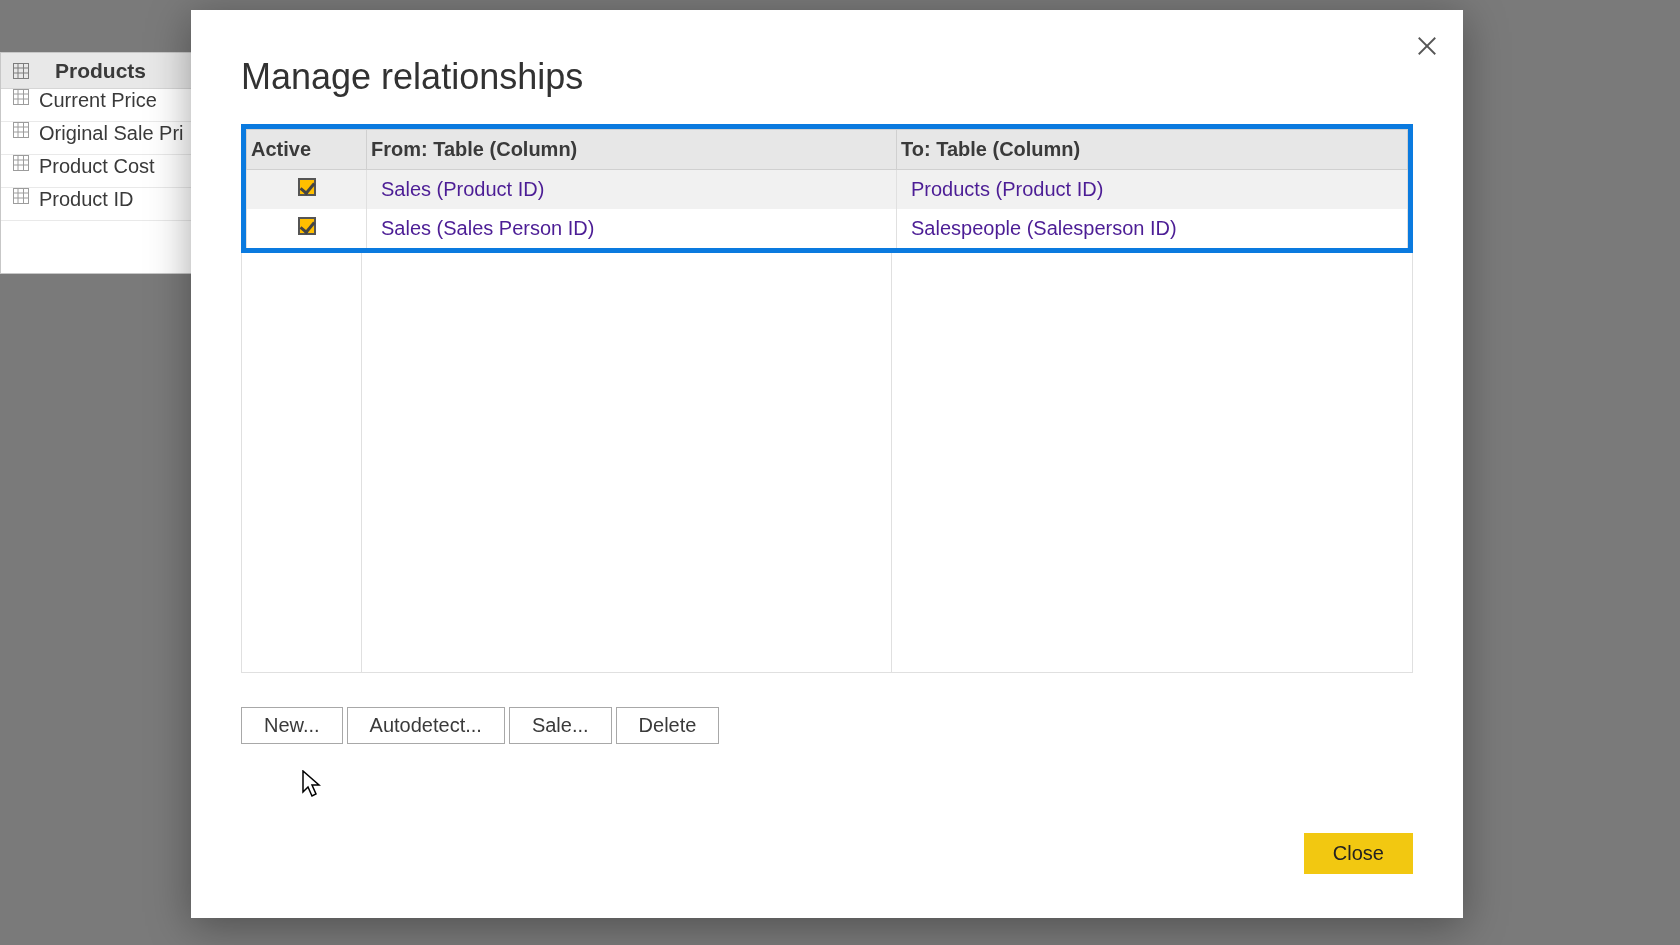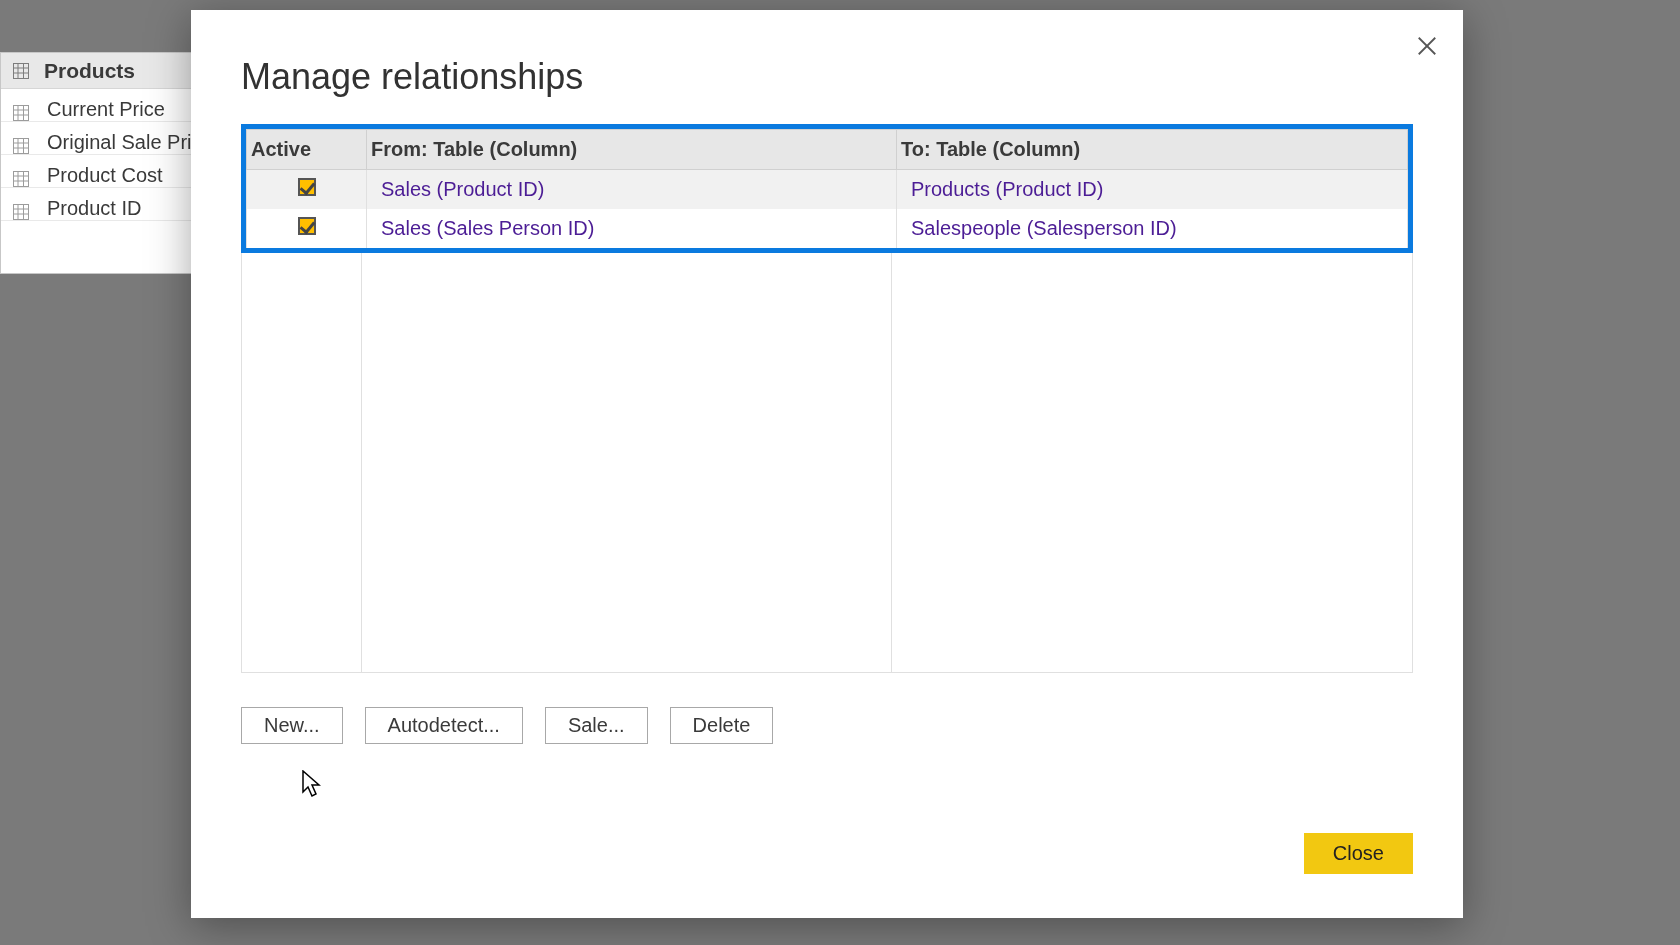--- a/index.html
+++ b/index.html
@@ -1,22 +1,22 @@
 <!DOCTYPE html>
 <html><head>
 <meta charset="utf-8">
 <style>
   html,body{margin:0;padding:0;width:1680px;height:945px;background:#7a7a7a;font-family:"Segoe UI",Arial,sans-serif;overflow:hidden}
   *{box-sizing:border-box}
 
   
   .fields-panel{position:absolute;left:0;top:52px;width:195px;height:222px;background:#fff;border:1px solid #c7c7c7}
-  .fields-header{display:flex;align-items:center;gap:15px;height:36px;padding:4px 12px;background:#e8e8e8;border-bottom:1px solid #d6d6d6;font-weight:700;font-size:21px;color:#3a3a3a}
+  .fields-header{display:flex;align-items:center;gap:26px;height:36px;padding:4px 12px;background:#e8e8e8;border-bottom:1px solid #d6d6d6;font-weight:700;font-size:21px;color:#3a3a3a}
   .fields-list{}
-  .field-item{display:flex;align-items:flex-end;gap:18px;height:33px;padding:0 12px 0 12px;font-size:20px;color:#3a3a3a;border-bottom:1px solid #e9e9e9;white-space:nowrap;overflow:hidden}
+  .field-item{display:flex;align-items:flex-start;gap:10px;height:33px;padding:0 12px 0 12px;font-size:20px;color:#3a3a3a;border-bottom:1px solid #e9e9e9;white-space:nowrap;overflow:hidden}
   .tbl-icon{width:16px;height:16px;flex:0 0 16px}
   .tbl-icon svg{display:block}
 
   
   .dialog{position:absolute;left:191px;top:10px;width:1272px;height:908px;background:#fff;box-shadow:0 8px 40px rgba(0,0,0,.35);padding:40px 50px 30px 50px}
   .close-x{position:absolute;top:22px;right:22px;width:28px;height:28px;display:flex;align-items:center;justify-content:center;color:#444;cursor:pointer}
   .close-x svg{width:22px;height:22px;stroke:#555;stroke-width:2}
   .dialog-title{font-size:36px;font-weight:300;color:#323232;margin:6px 0 26px 0}
 
   .rel-wrap{border:5px solid #0a7adf;}
@@ -29,21 +29,21 @@
   .rel-table tbody tr.alt td{background:#f1f1f1}
   .rel-table tbody tr td:first-child{text-align:center}
 
   .rel-body-extend{height:420px;border:1px solid #e0e0e0;border-top:none;display:flex}
   .rel-body-extend .col{border-right:1px solid #e0e0e0}
   .rel-body-extend .col:last-child{border-right:none}
 
   .chk{display:inline-block;width:18px;height:18px;border:2px solid #555;background:#ffbf00;position:relative}
   .chk::after{content:"";position:absolute;left:3px;top:0px;width:6px;height:11px;border:solid #444;border-width:0 3px 3px 0;transform:rotate(40deg)}
 
-  .btn-row{margin-top:34px;display:flex;gap:22px}
+  .btn-row{margin-top:34px;display:flex;gap:4px}
   .btn{border:1px solid #a8a8a8;background:#fff;color:#3a3a3a;font-size:20px;padding:6px 22px;cursor:pointer}
 
   .close-row{position:absolute;right:50px;bottom:44px}
   .btn-primary{background:#f2c811;border:1px solid #f2c811;color:#222;font-size:20px;padding:8px 28px;cursor:pointer}
 
   
   .cursor{position:absolute;left:302px;top:770px;width:20px;height:28px;pointer-events:none}
   .cursor svg{width:20px;height:28px}
 </style>
 </head>

